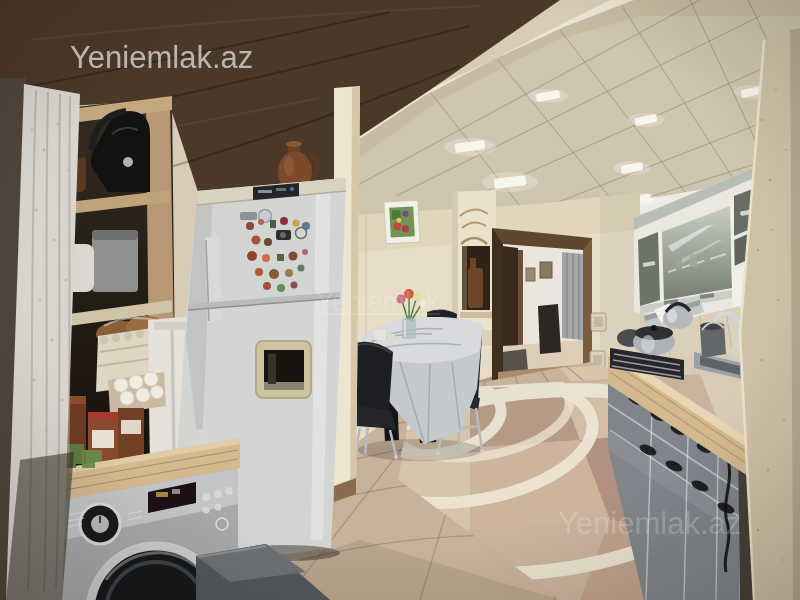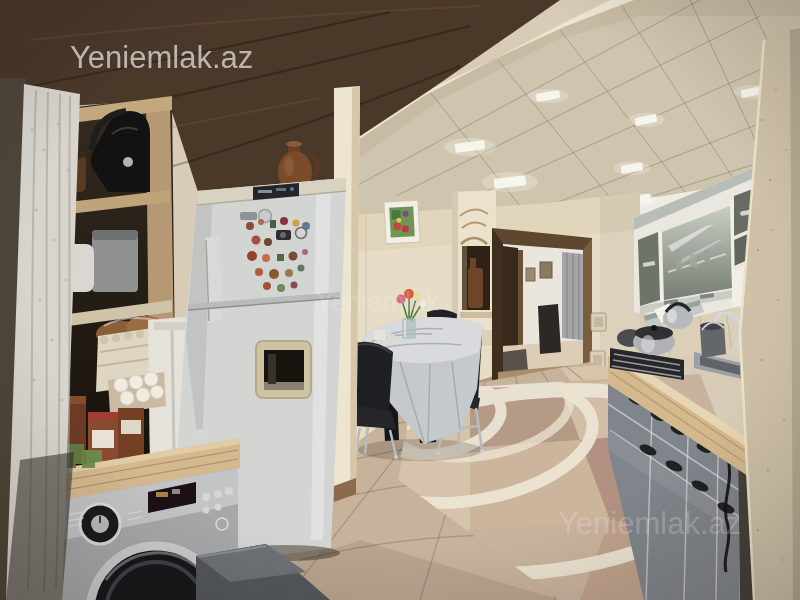--- a/index.html
+++ b/index.html
@@ -1,21 +1,21 @@
 <!DOCTYPE html>
 <html style="--soffit_brown: #4a3829; --ceiling_beige: #cfc4ad; --wall_cream: #e7ddc7; --fridge_body: #d3d5d3; --washer_silver: #a6a8aa; --steel_cabinet: #80858b; --counter_wood: #d4b98f; --rug_base: #c9b39e; --rug_ring: #ede5d3; --floor_tile: #c7b29b; --chair_black: #1d1f23; --tablecloth: #c6c9cc; --door_frame_brown: #5e462f; --curtain_white: #d8d5ce; --pillar_beige: #cfc1a8;"><head>
 <meta charset="utf-8">
 <style>
   html,body{margin:0;padding:0;background:#222;}
   .stage{position:relative;width:800px;height:600px;overflow:hidden;background:#a21caf;
          font-family:"Liberation Sans",sans-serif;}
   .stage svg{position:absolute;left:0;top:0;}
   .wm{position:absolute;pointer-events:none;font-family:"Liberation Sans",sans-serif;font-weight:400;white-space:nowrap;}
   #wm-tl{left:70px;top:40px;font-size:31px;color:rgba(212,210,206,0.82);}
-  #wm-c{left:316px;top:287px;font-size:27px;color:rgba(255,255,255,0.14);}
+  #wm-c{left:316px;top:287px;font-size:27px;color:rgba(255,255,255,0.14);text-decoration:underline;}
   #wm-br{left:558px;top:506px;font-size:31px;color:rgba(245,242,235,0.22);}
 </style>
 </head>
 <body>
 
 <div class="stage">
 <svg width="800" height="600" viewBox="0 0 800 600">
   <defs>
     <linearGradient id="gUnitDark" x1="0" y1="0" x2="0" y2="1">
       <stop offset="0" stop-color="#342b20"></stop>

